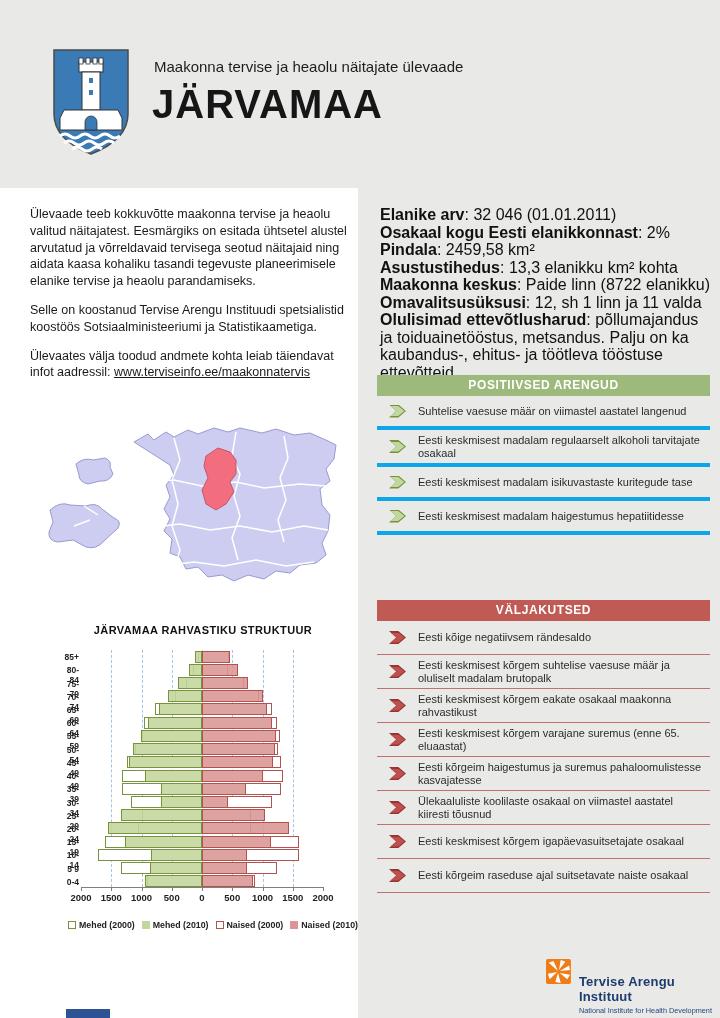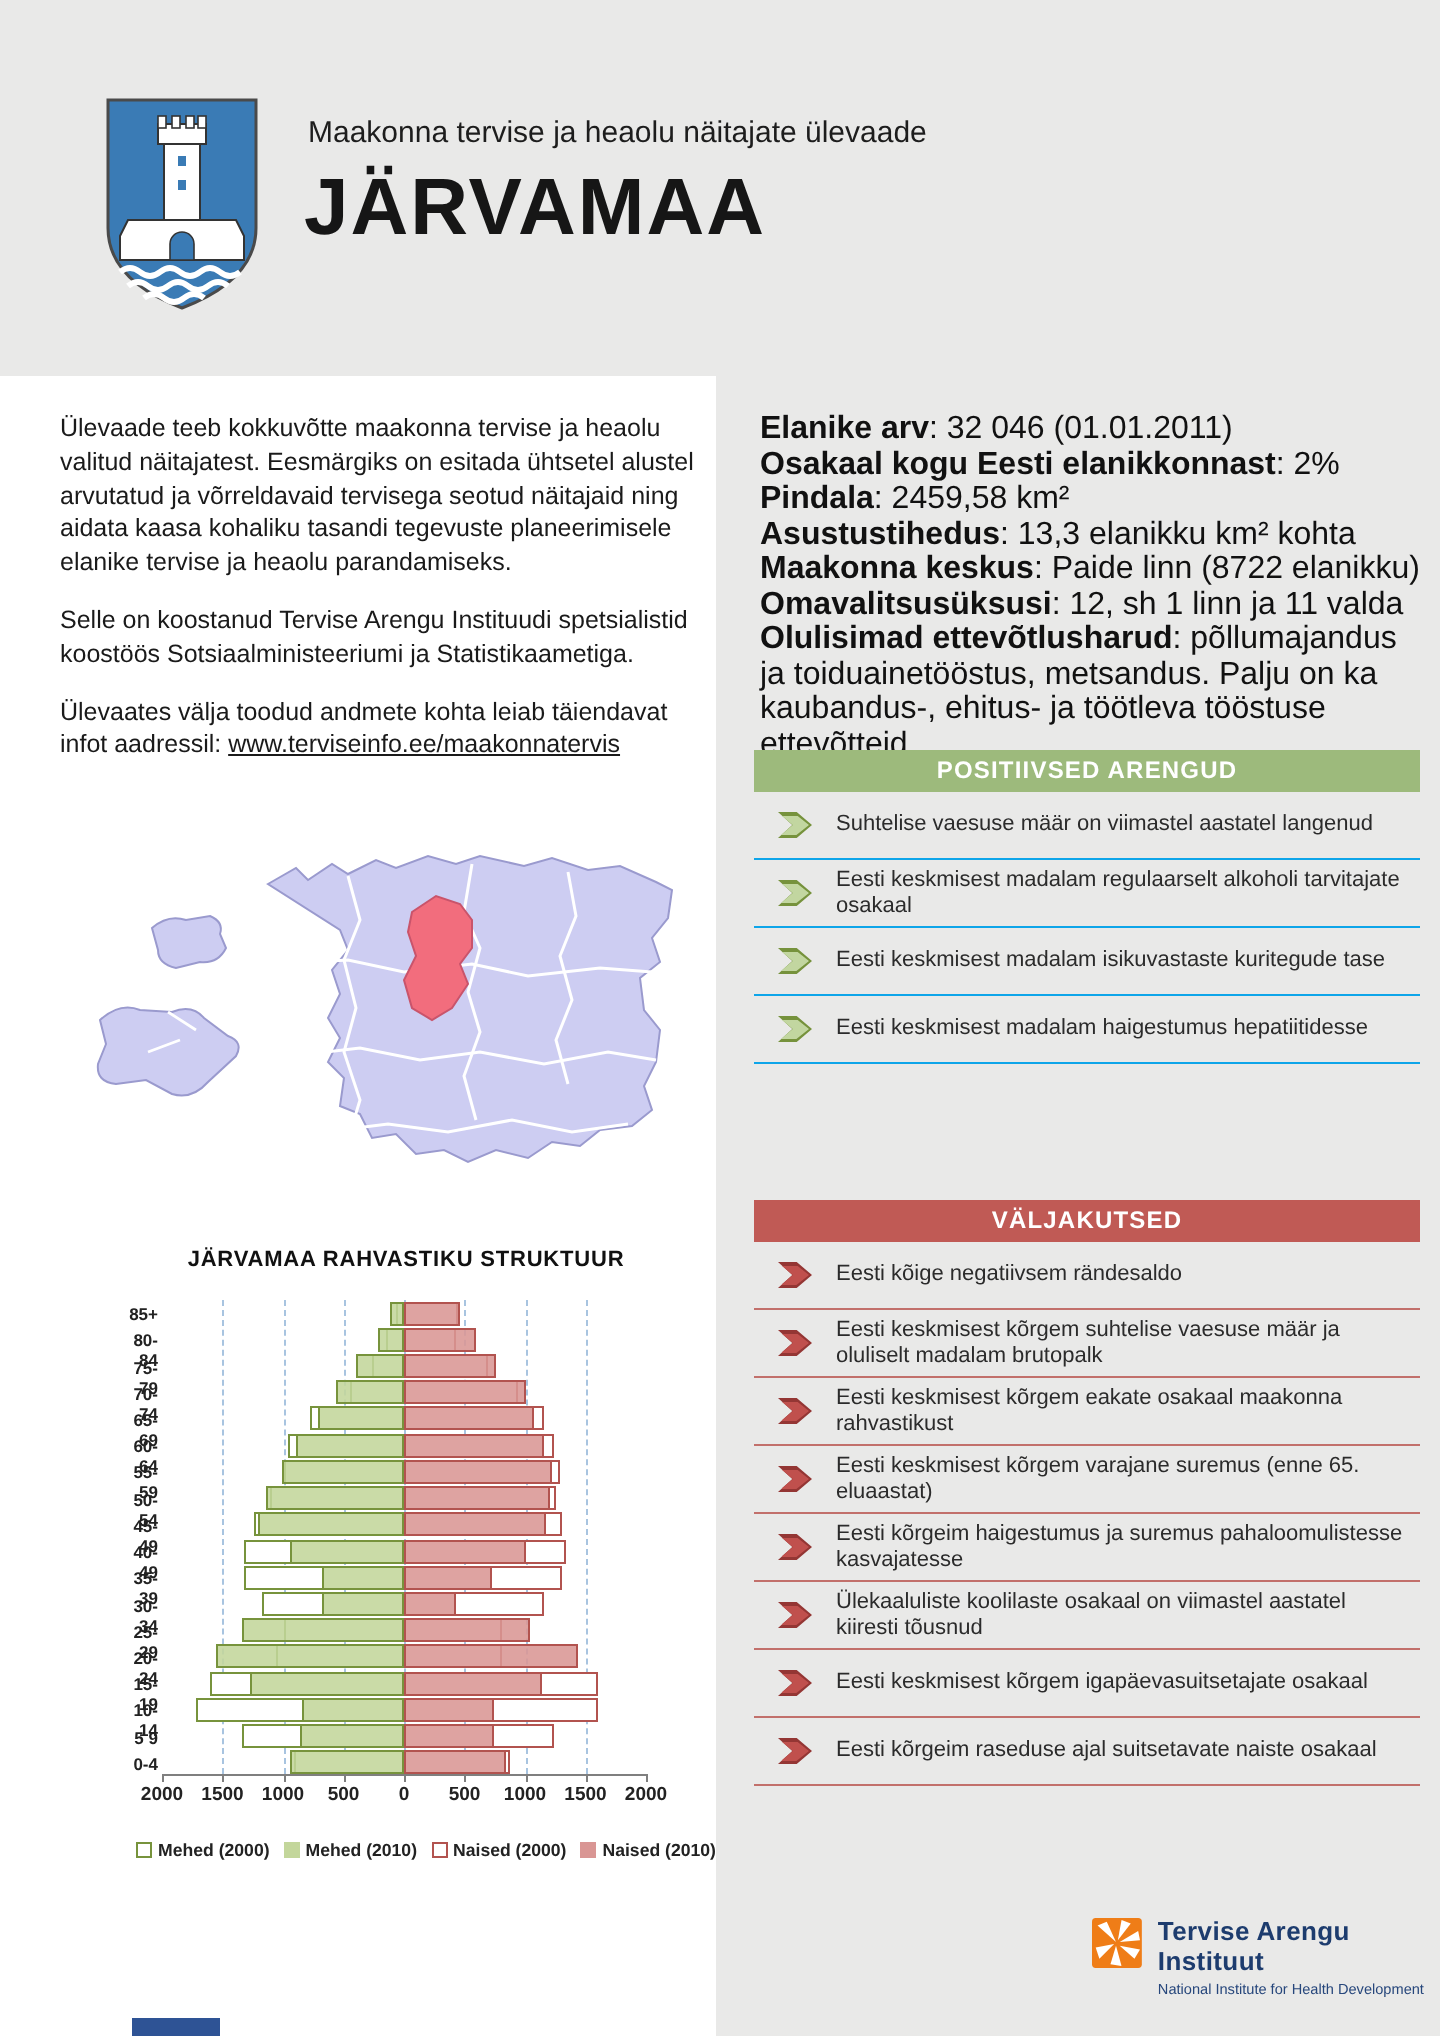--- a/index.html
+++ b/index.html
@@ -24,21 +24,21 @@
   .facts { position:absolute; left:380px; top:206px; width:330px; font-size:16px; line-height:17.5px; color:#111; }
   .facts b { font-weight:bold; }
 
   .section { position:absolute; left:377px; width:333px; }
   .sec-pos { top:375px; }
   .sec-neg { top:600px; }
   .sec-bar { height:21px; line-height:21px; text-align:center; color:#fff; font-size:12px; font-weight:bold; letter-spacing:0.6px; }
   .sec-pos .sec-bar { background:#9dba7c; }
   .sec-neg .sec-bar { background:#c05a55; }
   .sec-item { display:flex; align-items:center; min-height:34px; padding:4px 4px 4px 12px; }
-  .sec-pos .sec-item { border-bottom:1px solid #0ea5e9; }
+  .sec-pos .sec-item { border-bottom:4px solid #0ea5e9; }
   .sec-neg .sec-item { border-bottom:1px solid #c2706b; }
   .sec-item .txt { font-size:11px; line-height:12.5px; color:#2b2b2b; margin-left:12px; }
   .chev { position:relative; width:17px; height:13px; flex:0 0 17px; }
   .chev .c-outer, .chev .c-inner { position:absolute; clip-path:polygon(0 0,55% 0,100% 50%,55% 100%,0 100%,42% 50%); }
   .chev .c-outer { left:0; top:0; width:17px; height:13px; }
   .chev .c-inner { left:1.5px; top:1.5px; width:14px; height:10px; }
   .sec-pos .c-outer { background:#76923c; }
   .sec-pos .c-inner { background:#c2d6a0; }
   .sec-neg .c-outer { background:#943634; }
   .sec-neg .c-inner { background:#c0504d; }
@@ -57,21 +57,21 @@
   .bar.b2000r { border:1px solid #b2534f; }
   .ylab { position:absolute; left:0; width:16px; text-align:right; font-size:8.5px; color:#222; }
   .xlab { position:absolute; top:268px; width:34px; margin-left:-17px; text-align:center; font-size:9.5px; color:#222; }
   .legend { position:absolute; left:0; top:296px; width:300px; display:flex; justify-content:center; gap:7px; font-size:8.8px; color:#222; }
   .legend .li { display:flex; align-items:center; gap:3px; white-space:nowrap; }
   .legend .sw { width:8px; height:8px; display:inline-block; }
 
   
   .tai { position:absolute; left:546px; top:958px; display:flex; align-items:flex-start; }
   .tai-text { margin-left:8px; }
-  .tai-name { font-size:13px; font-weight:bold; color:#1d3c6e; letter-spacing:0.2px; }
+  .tai-name { font-size:13px; font-weight:bold; color:#1d3c6e; letter-spacing:0.2px;margin-top:16px; }
   .tai-sub { font-size:7.3px; color:#27477c; margin-top:2px; }
   .bluebar { position:absolute; left:66px; top:1009px; width:44px; height:9px; background:#2e5395; }
 </style>
 </head>
 <body>
 
 <div class="page">
   <div class="white-panel"></div>
 
   <svg class="coat" width="78" height="108" viewBox="0 0 78 108">

